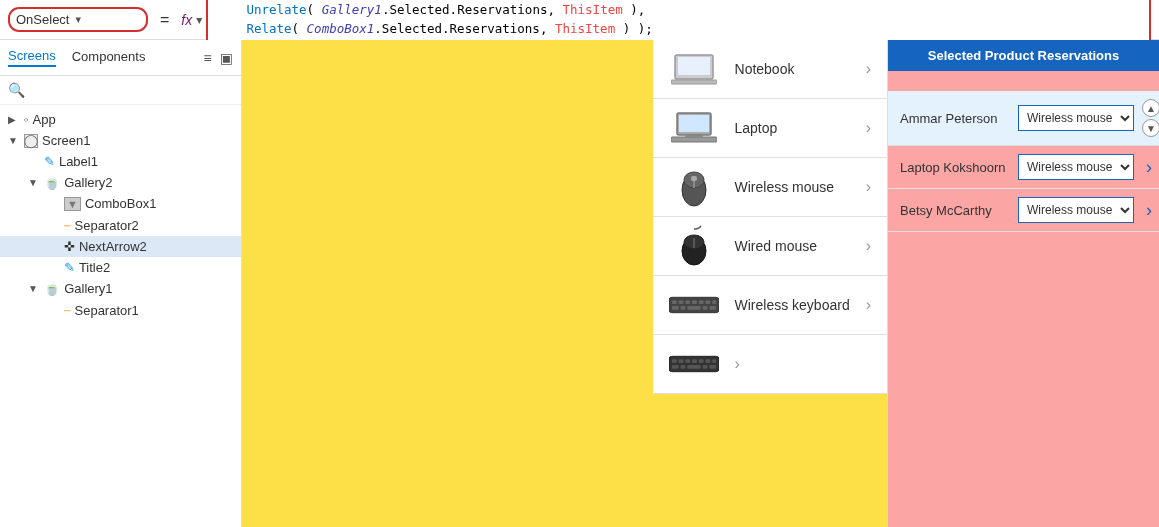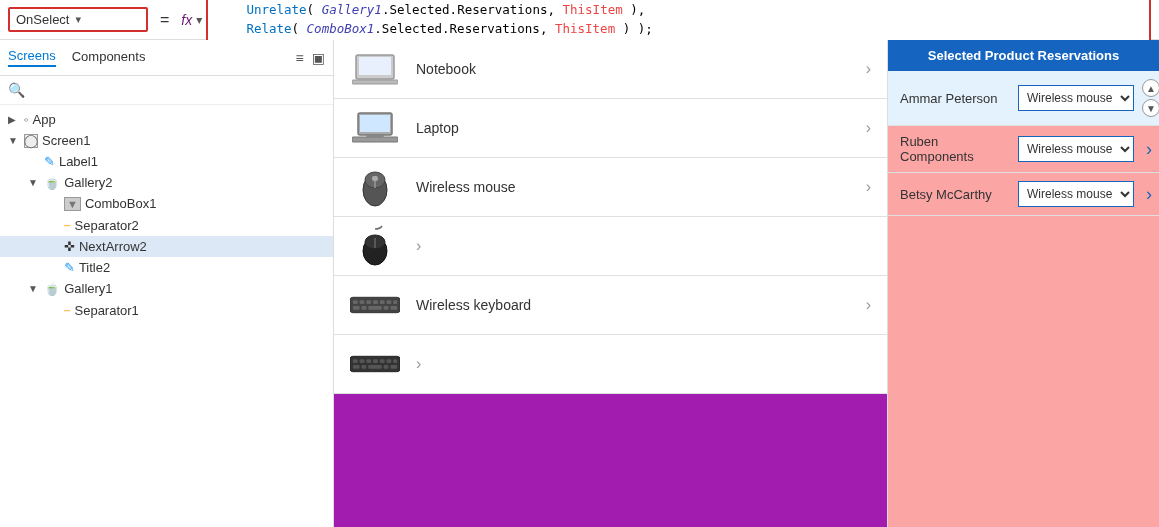--- a/index.html
+++ b/index.html
@@ -11,21 +11,21 @@
       align-items: center;
       background: #fff;
       border-bottom: 1px solid #ddd;
       padding: 4px 8px;
       gap: 8px;
       height: 40px;
       flex-shrink: 0;
     }
     .formula-dropdown {
       border: 2px solid #d32f2f;
-      border-radius: 2px;
+      border-radius: 11px;
       padding: 3px 6px;
       display: flex;
       align-items: center;
       gap: 6px;
       min-width: 140px;
       background: #fff;
     }
     .formula-dropdown span { font-size: 13px; color: #333; }
     .formula-dropdown .chevron { color: #555; font-size: 11px; }
     .equals-sign { font-size: 16px; color: #333; padding: 0 4px; }
@@ -54,21 +54,21 @@
 
     
     .main-content {
       display: flex;
       flex: 1;
       overflow: hidden;
     }
 
     
     .left-panel {
-      width: 334px;
+      width: 242px;
       background: #fff;
       border-right: 1px solid #ddd;
       display: flex;
       flex-direction: column;
       flex-shrink: 0;
     }
     .tabs-row {
       display: flex;
       align-items: center;
       border-bottom: 1px solid #ddd;
@@ -127,25 +127,26 @@
       gap: 4px;
       color: #333;
       font-size: 13px;
     }
     .tree-item.selected { background: #dce8f5; }
     .expand-icon { font-size: 10px; color: #555; width: 12px; }
 
     
     .center-panel {
       flex: 1;
-      background: #a21caf;
+      background: #fde047;
       display: flex;
       flex-direction: column;
       overflow: hidden;
       position: relative;
+      align-items: flex-end;
     }
     .gallery-list {
       overflow-y: auto;
       flex: 1;
     }
     .gallery-item {
       display: flex;
       align-items: center;
       background: #fff;
       border-bottom: 1px solid #e0e0e0;
@@ -231,20 +232,21 @@
       color: #555;
     }
     .chevron-right-blue {
       color: #1565c0;
       font-size: 18px;
       cursor: pointer;
       margin-left: 4px;
     }
     .selected-row {
       background: #e3f2fd;
+      margin-top: 20px;
     }
   </style>
 </head>
 <body>
 
 <div class="top-toolbar">
   <div class="formula-dropdown">
     <span>OnSelect</span>
     <span class="chevron">▾</span>
   </div>
@@ -382,20 +384,21 @@
 
       <div class="gallery-item">
         <div class="product-image">
           <svg width="34" height="42" viewBox="0 0 34 42">
             <ellipse cx="17" cy="26" rx="12" ry="14" fill="#222" stroke="#111" stroke-width="1"></ellipse>
             <ellipse cx="17" cy="17" rx="10" ry="7" fill="#333" stroke="#222" stroke-width="1"></ellipse>
             <line x1="17" y1="13" x2="17" y2="23" stroke="#666" stroke-width="1.5"></line>
             <path d="M17 4 Q22 4 24 1" stroke="#666" stroke-width="1.5" fill="none"></path>
           </svg>
         </div>
+        <span class="product-name">Wired mouse</span>
         <span class="chevron-right">›</span>
       </div>
 
       <div class="gallery-item">
         <div class="product-image">
           <svg width="52" height="20" viewBox="0 0 52 20">
             <rect x="0" y="2" width="52" height="16" rx="3" fill="#444" stroke="#333" stroke-width="1"></rect>
             <rect x="3" y="5" width="5" height="4" rx="1" fill="#666"></rect>
             <rect x="10" y="5" width="5" height="4" rx="1" fill="#666"></rect>
             <rect x="17" y="5" width="5" height="4" rx="1" fill="#666"></rect>
@@ -448,21 +451,21 @@
         <option>Wireless mouse</option>
       </select>
       <div class="row-actions">
         <div class="circle-btn">▲</div>
         <div class="circle-btn">▼</div>
       </div>
       <span class="chevron-right-blue">›</span>
     </div>
 
     <div class="reservation-row">
-      <span class="person-name">Ruben Components</span>
+      <span class="person-name">Laptop Kokshoorn</span>
       <select class="combo-select">
         <option>Wireless mouse</option>
       </select>
       <span class="chevron-right-blue">›</span>
     </div>
 
     <div class="reservation-row">
       <span class="person-name">Betsy McCarthy</span>
       <select class="combo-select">
         <option>Wireless mouse</option>

